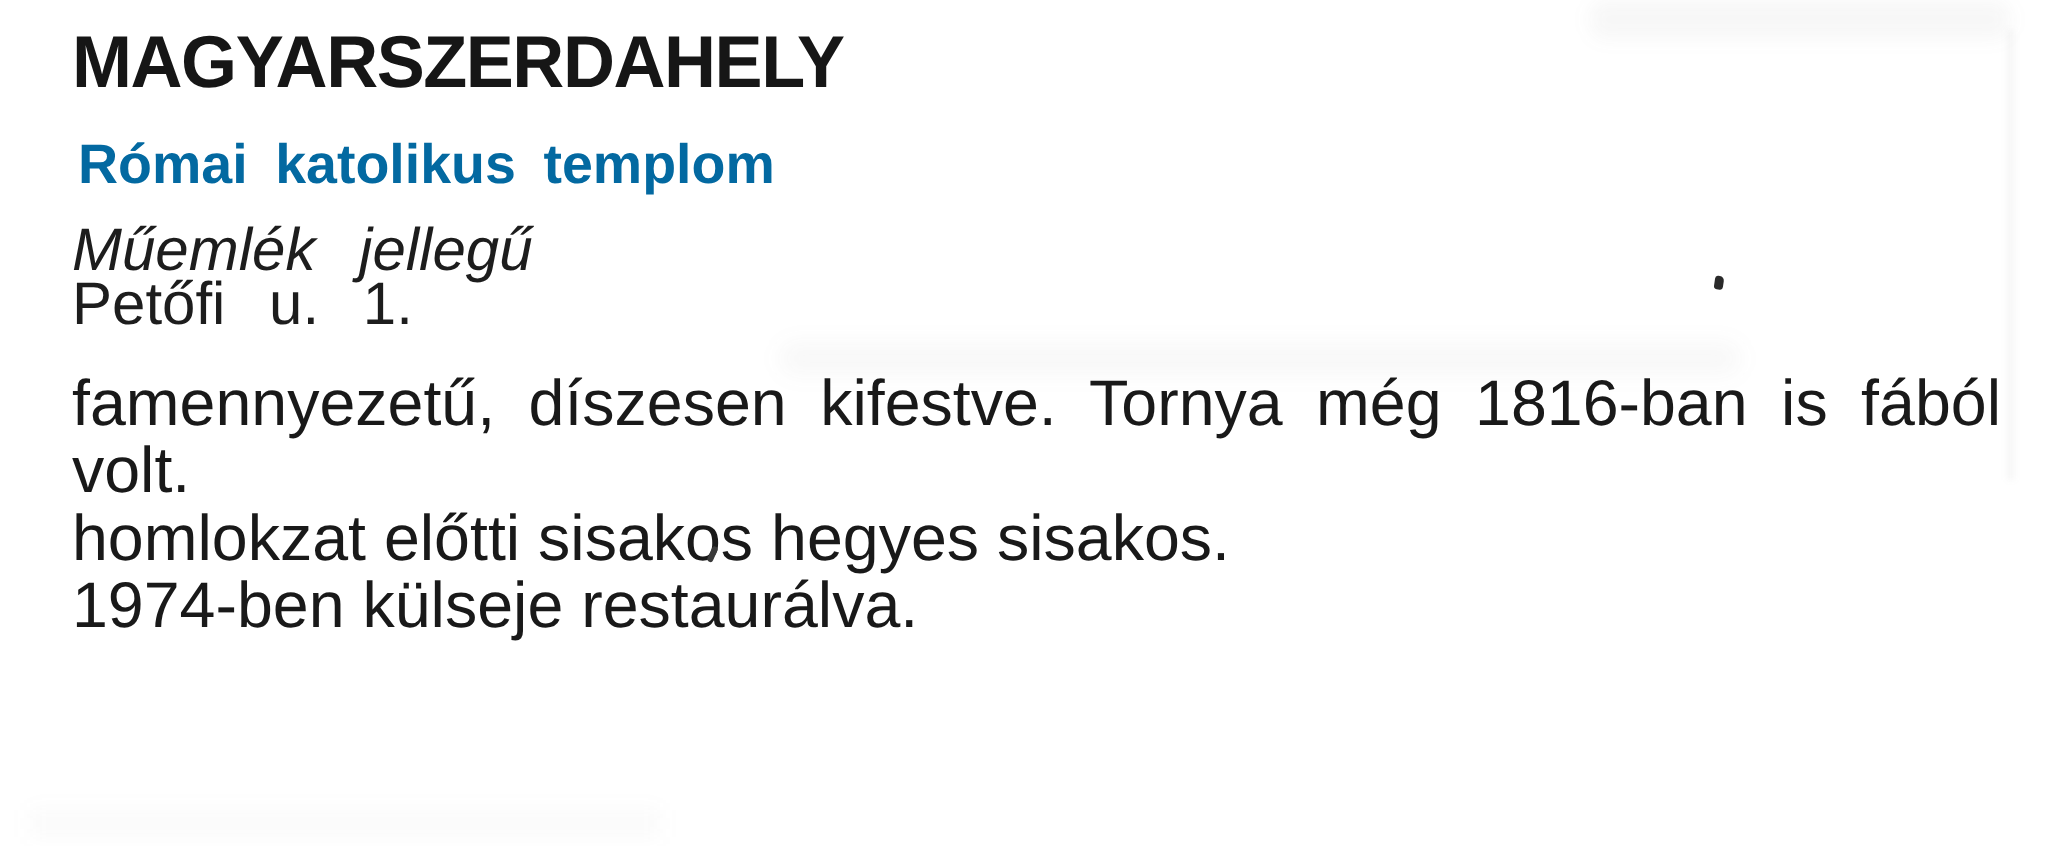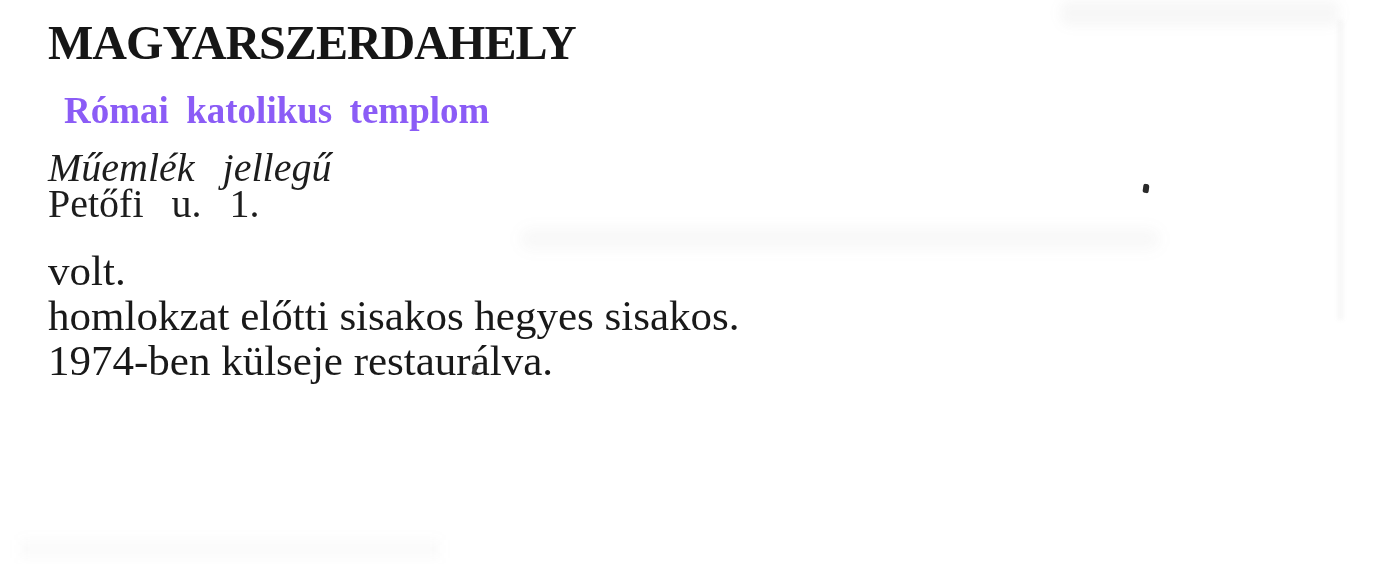--- a/index.html
+++ b/index.html
@@ -6,21 +6,21 @@
     margin: 0;
     padding: 0;
     background: #ffffff;
   }
   .page {
     position: relative;
     width: 1376px;
     height: 564px;
     background: #ffffff;
     overflow: hidden;
-    font-family: Liberation Serif, serif;
+    font-family: Liberation Sans, sans-serif;
     color: #1b1b1b;
   }
   .content {
     position: absolute;
     left: 48px;
     top: 18px;
     width: 1286px;
   }
   .title {
     font-size: 49px;
@@ -30,22 +30,22 @@
     margin: 0 0 22px 0;
     color: #161616;
     transform: scaleX(0.98);
     transform-origin: left;
   }
   .subtitle {
     font-size: 37px;
     font-weight: 700;
     letter-spacing: 0px;
     word-spacing: 0.22em;
-    margin: 0 0 18px 16px;
-    color: #8b5cf6;
+    margin: 0 0 18px 4px;
+    color: #0369a1;
   }
   .meta {
     margin: 0 0 26px 0;
   }
   .meta-line {
     font-size: 40px;
     line-height: 36px;
     word-spacing: 0.45em;
     color: #1d1d1d;
   }
@@ -133,20 +133,21 @@
     <h1 class="title">MAGYARSZERDAHELY</h1>
 
     <h2 class="subtitle">Római katolikus templom</h2>
 
     <div class="meta">
       <div class="meta-line italic">Műemlék jellegű</div>
       <div class="meta-line">Petőfi u. 1.</div>
     </div>
 
     <div class="body-text">
+      <div class="body-line jline">famennyezetű, díszesen kifestve. Tornya még 1816-ban is fából</div>
       <div class="body-line">volt.</div>
       <div class="body-line">homlokzat előtti sisakos hegyes sisakos.</div>
       <div class="body-line">1974-ben külseje restaurálva.</div>
     </div>
 
   </div>
 
   <div class="artifact ghost-top-right"></div>
   <div class="artifact ghost-mid-right"></div>
   <div class="artifact ghost-right-edge"></div>

